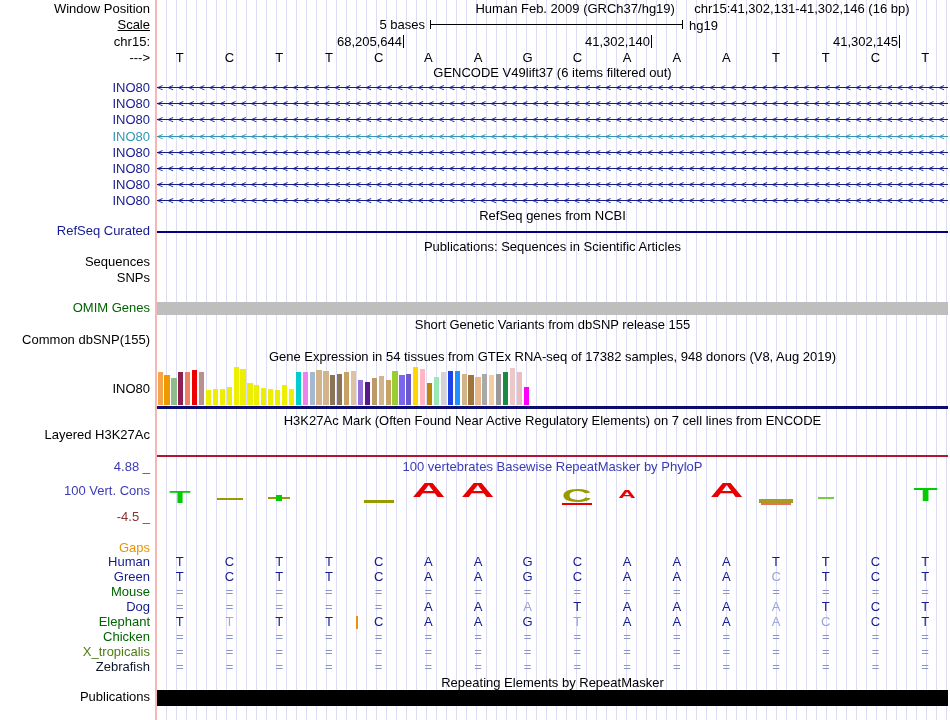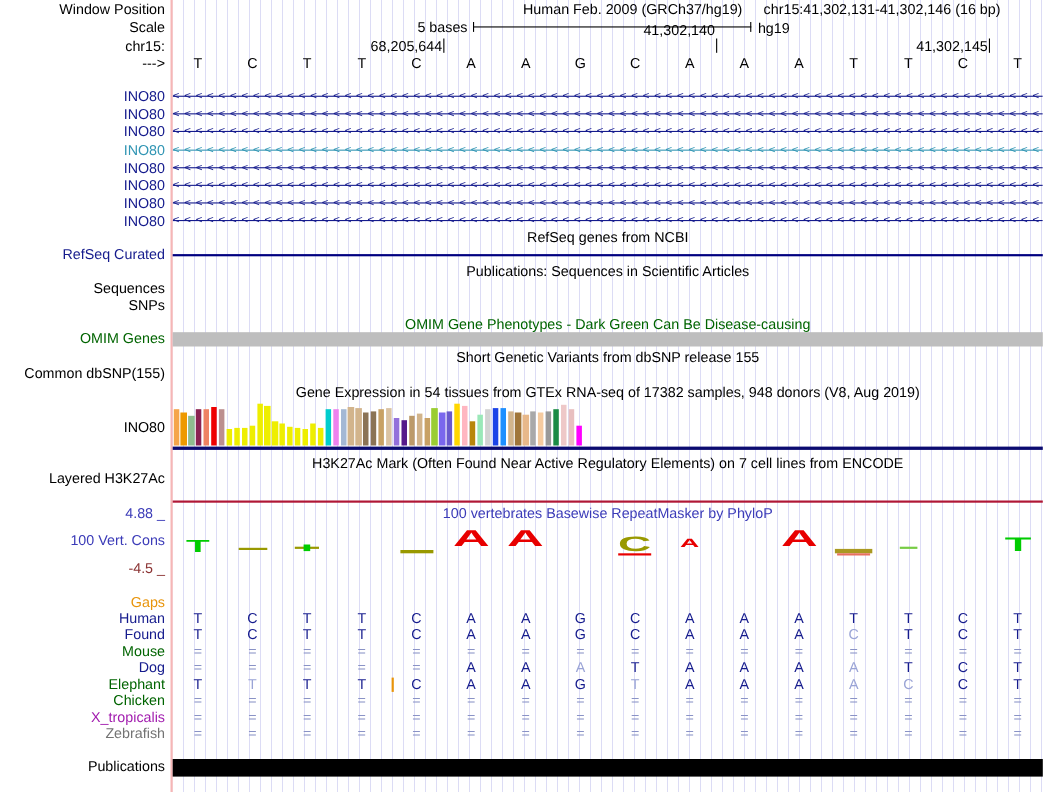--- a/index.html
+++ b/index.html
@@ -44,21 +44,21 @@
 
   <span class="poslabel" style="left:425px;top:18px;">5 bases</span>
   <div class="hline" style="left:430px;top:24px;width:253px;height:1px;background:#000;"></div>
   <div class="tick" style="left:430px;top:20px;height:9px;"></div>
   <div class="tick" style="left:682px;top:20px;height:9px;"></div>
   <span style="position:absolute;left:689px;top:18px;">hg19</span>
 
   <div id="pos-ticks">
       <div class="poslabel" style="left: 402px; top: 35px;">68,205,644</div>
       <div class="tick" style="left: 403px; top: 35px; height: 13px;"></div>
-      <div class="poslabel" style="left: 650px; top: 21px;">41,302,140</div>
+      <div class="poslabel" style="left: 650px; top: 35px;">41,302,140</div>
       <div class="tick" style="left: 651px; top: 35px; height: 13px;"></div>
       <div class="poslabel" style="left: 898px; top: 35px;">41,302,145</div>
       <div class="tick" style="left: 899px; top: 35px; height: 13px;"></div>
     </div>
   <div id="base-row">
       <div class="baseletter" style="left: 179.844px; top: 51px;">T</div>
       <div class="baseletter" style="left: 229.531px; top: 51px;">C</div>
       <div class="baseletter" style="left: 279.219px; top: 51px;">T</div>
       <div class="baseletter" style="left: 328.906px; top: 51px;">T</div>
       <div class="baseletter" style="left: 378.594px; top: 51px;">C</div>
@@ -70,21 +70,21 @@
       <div class="baseletter" style="left: 676.719px; top: 51px;">A</div>
       <div class="baseletter" style="left: 726.406px; top: 51px;">A</div>
       <div class="baseletter" style="left: 776.094px; top: 51px;">T</div>
       <div class="baseletter" style="left: 825.781px; top: 51px;">T</div>
       <div class="baseletter" style="left: 875.469px; top: 51px;">C</div>
       <div class="baseletter" style="left: 925.156px; top: 51px;">T</div>
     </div>
 
   <div class="labels">
     <div class="lbl" style="top:2px;">Window Position</div>
-    <div class="lbl" style="top:18px;">Scale</div>
+    <div class="lbl" style="top:18px;text-decoration:underline;">Scale</div>
     <div class="lbl" style="top:35px;">chr15:</div>
     <div class="lbl" style="top:51px;">---&gt;</div>
     <div id="gencode-labels">
         <div class="lbl" style="top: 81px; color: rgb(21, 27, 141);">INO80</div>
         <div class="lbl" style="top: 97.2px; color: rgb(21, 27, 141);">INO80</div>
         <div class="lbl" style="top: 113.4px; color: rgb(21, 27, 141);">INO80</div>
         <div class="lbl" style="top: 129.6px; color: rgb(50, 150, 180);">INO80</div>
         <div class="lbl" style="top: 145.8px; color: rgb(21, 27, 141);">INO80</div>
         <div class="lbl" style="top: 162px; color: rgb(21, 27, 141);">INO80</div>
         <div class="lbl" style="top: 178.2px; color: rgb(21, 27, 141);">INO80</div>
@@ -96,38 +96,39 @@
     <div class="lbl green" style="top:301px;">OMIM Genes</div>
     <div class="lbl" style="top:333px;">Common dbSNP(155)</div>
     <div class="lbl" style="top:382px;">INO80</div>
     <div class="lbl" style="top:428px;">Layered H3K27Ac</div>
     <div class="lbl blue" style="top:460px;">4.88 _</div>
     <div class="lbl blue" style="top:484px;">100 Vert. Cons</div>
     <div class="lbl maroon" style="top:510px;">-4.5 _</div>
     <div class="lbl orange" style="top:541px;">Gaps</div>
     <div id="multiz-labels">
         <div class="lbl" style="top: 555px; color: rgb(21, 27, 141);">Human</div>
-        <div class="lbl" style="top: 569.95px; color: rgb(21, 27, 141);">Found</div>
+        <div class="lbl" style="top: 569.95px; color: rgb(21, 27, 141);">Green</div>
         <div class="lbl" style="top: 584.9px; color: rgb(0, 100, 0);">Mouse</div>
         <div class="lbl" style="top: 599.85px; color: rgb(21, 27, 141);">Dog</div>
         <div class="lbl" style="top: 614.8px; color: rgb(0, 100, 0);">Elephant</div>
         <div class="lbl" style="top: 629.75px; color: rgb(0, 100, 0);">Chicken</div>
-        <div class="lbl" style="top: 644.7px; color: #a21caf;">X_tropicalis</div>
-        <div class="lbl" style="top: 659.65px; color: #737373;">Zebrafish</div>
+        <div class="lbl" style="top: 644.7px; color: #4d7c0f;">X_tropicalis</div>
+        <div class="lbl" style="top: 659.65px; color: #0f172a;">Zebrafish</div>
       </div>
     <div class="lbl" style="top:690px;">Publications</div>
   </div>
 
+  <div class="title" style="top:66px;">GENCODE V49lift37 (6 items filtered out)</div>
   <div class="title" style="top:209px;">RefSeq genes from NCBI</div>
   <div class="title" style="top:240px;">Publications: Sequences in Scientific Articles</div>
-  <div class="title green" style="top:288px;">OMIM Gene Phenotypes - Dark Green Can Be Disease-causing</div>
   <div class="title" style="top:318px;">Short Genetic Variants from dbSNP release 155</div>
   <div class="title" style="top:350px;">Gene Expression in 54 tissues from GTEx RNA-seq of 17382 samples, 948 donors (V8, Aug 2019)</div>
   <div class="title" style="top:414px;">H3K27Ac Mark (Often Found Near Active Regulatory Elements) on 7 cell lines from ENCODE</div>
   <div class="title blue" style="top:460px;">100 vertebrates Basewise RepeatMasker by PhyloP</div>
+  <div class="title" style="top:676px;">Repeating Elements by RepeatMasker</div>
 
   <div id="gencode-rows">
       <div class="generow" style="top: 82px; color: rgb(21, 27, 141);">
         <div class="gline"></div>
         <div class="arrows">&lt;&lt;&lt;&lt;&lt;&lt;&lt;&lt;&lt;&lt;&lt;&lt;&lt;&lt;&lt;&lt;&lt;&lt;&lt;&lt;&lt;&lt;&lt;&lt;&lt;&lt;&lt;&lt;&lt;&lt;&lt;&lt;&lt;&lt;&lt;&lt;&lt;&lt;&lt;&lt;&lt;&lt;&lt;&lt;&lt;&lt;&lt;&lt;&lt;&lt;&lt;&lt;&lt;&lt;&lt;&lt;&lt;&lt;&lt;&lt;&lt;&lt;&lt;&lt;&lt;&lt;&lt;&lt;&lt;&lt;&lt;&lt;&lt;&lt;&lt;&lt;</div>
       </div>
       <div class="generow" style="top: 98.2px; color: rgb(21, 27, 141);">
         <div class="gline"></div>
         <div class="arrows">&lt;&lt;&lt;&lt;&lt;&lt;&lt;&lt;&lt;&lt;&lt;&lt;&lt;&lt;&lt;&lt;&lt;&lt;&lt;&lt;&lt;&lt;&lt;&lt;&lt;&lt;&lt;&lt;&lt;&lt;&lt;&lt;&lt;&lt;&lt;&lt;&lt;&lt;&lt;&lt;&lt;&lt;&lt;&lt;&lt;&lt;&lt;&lt;&lt;&lt;&lt;&lt;&lt;&lt;&lt;&lt;&lt;&lt;&lt;&lt;&lt;&lt;&lt;&lt;&lt;&lt;&lt;&lt;&lt;&lt;&lt;&lt;&lt;&lt;&lt;&lt;</div>
       </div>

